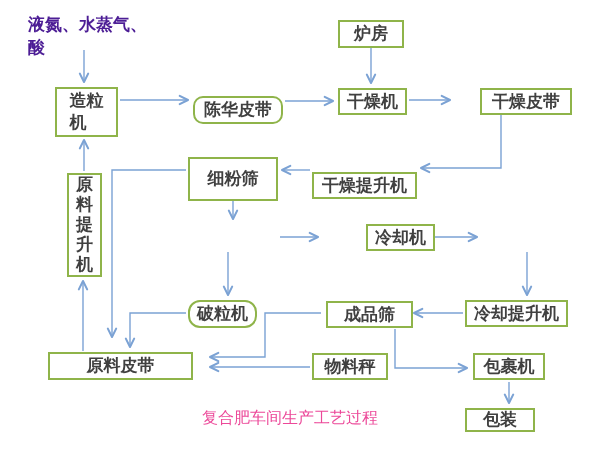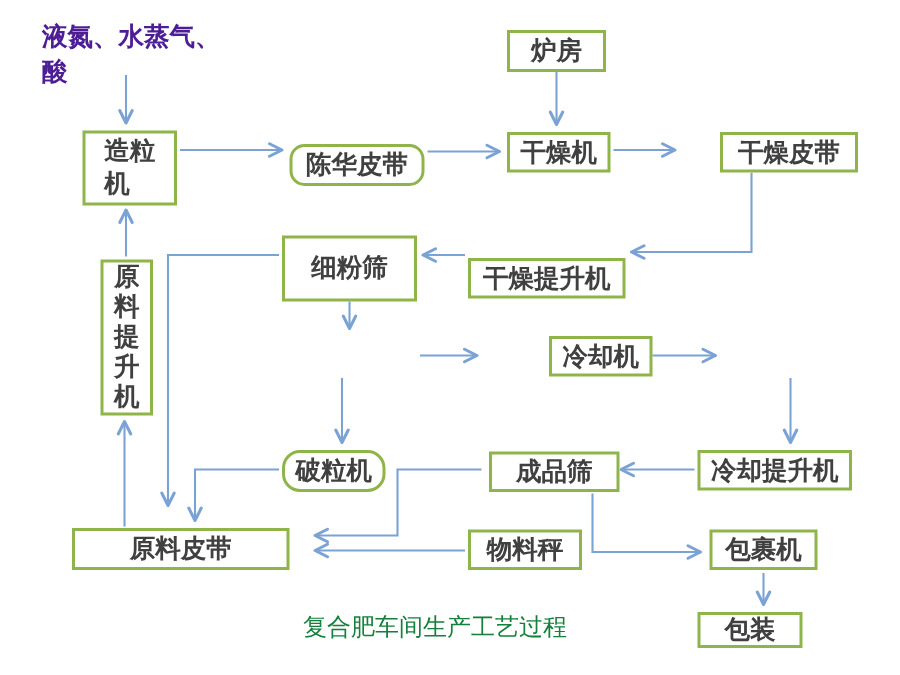--- a/index.html
+++ b/index.html
@@ -31,21 +31,21 @@
     position:absolute;
     color:#4c1d95;
     font-weight:bold;
     font-size:17px;
     line-height:1.35;
     white-space:pre-line;
     z-index:2;
   }
   .caption{
     position:absolute;
-    color:#15803d;
+    color:#ec4899;
     font-weight:normal;
     font-size:16px;
     text-align:center;
     z-index:2;
   }
 </style>
 </head>
 <body>
 
 <div id="canvas">

